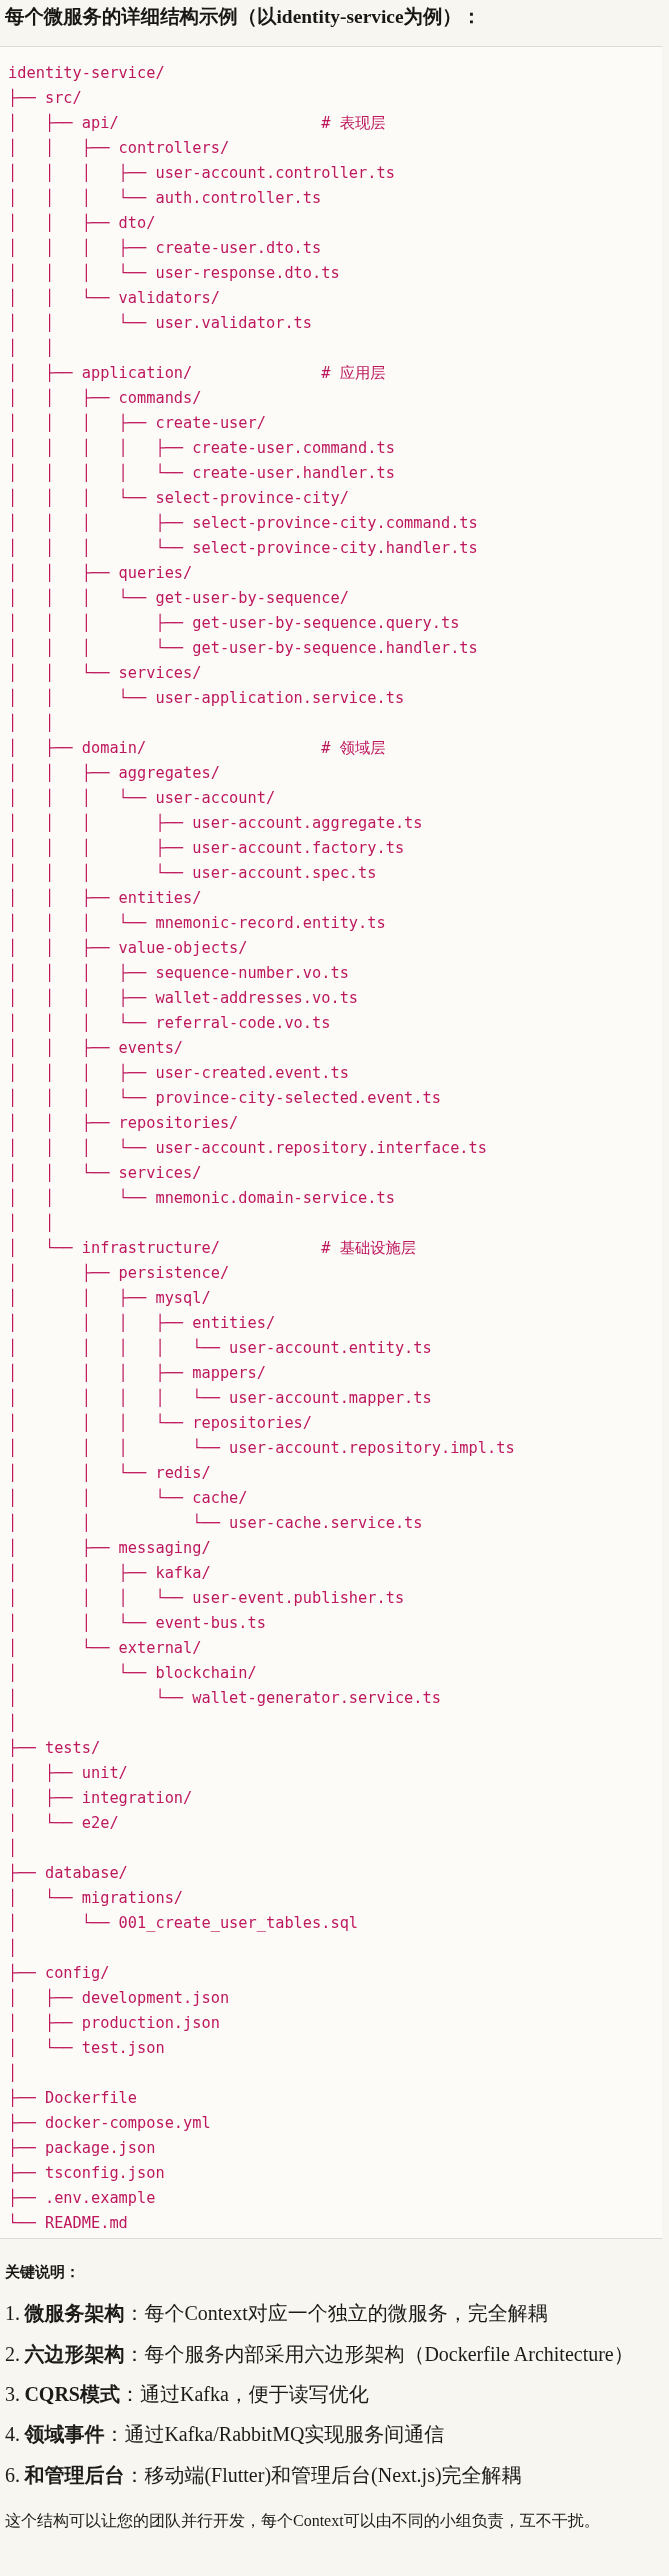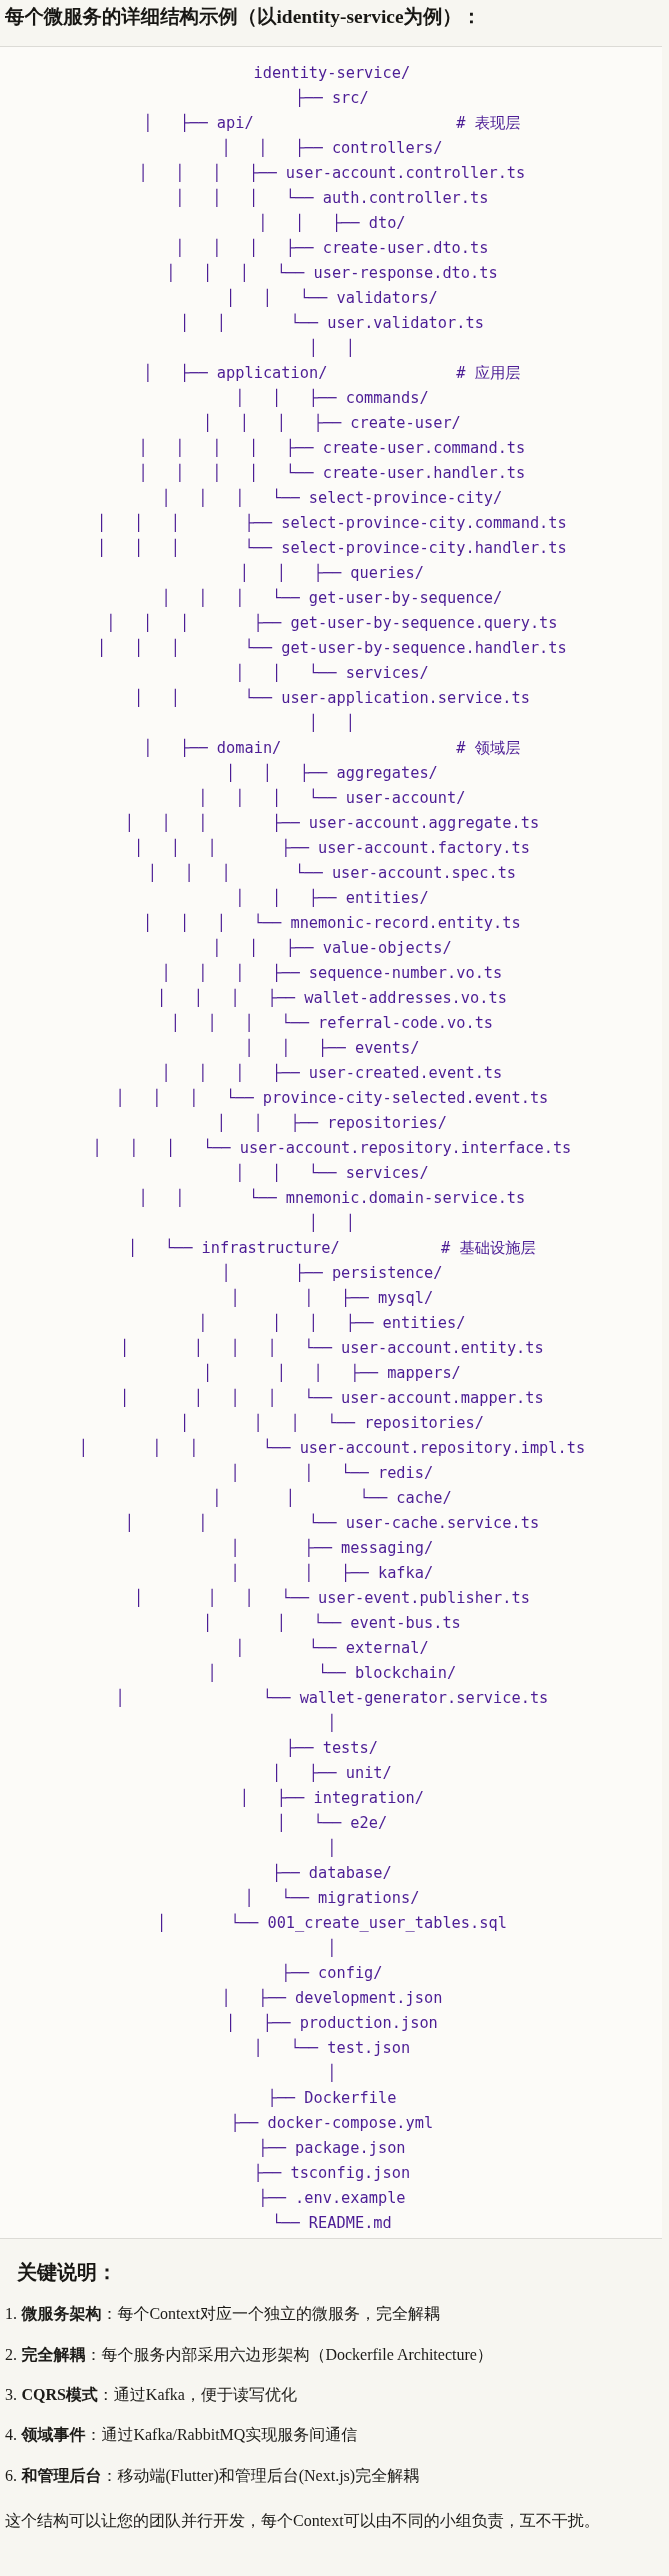--- a/index.html
+++ b/index.html
@@ -31,36 +31,35 @@
     border-top: 0.6px solid #dcdbd6;
     border-bottom: 0.6px solid #dcdbd6;
     padding: 13.8px 6.3px 2.5px 8.1px;
     overflow: hidden;
   }
   .tree {
     margin: 0;
     font-family: "DejaVu Sans Mono", "Liberation Mono", monospace;
     font-size: 15.3px;
     line-height: 25px;
-    color: #4c1d95;
+    color: #be185d;
     white-space: pre;
-    text-align: center;
   }
   .notes-heading {
-    font-size: 20px;
+    font-size: 15px;
     line-height: 27.5px;
     font-weight: bold;
-    margin: 20px 0 0 12px;
+    margin: 20px 0 0 0;
     color: #181714;
   }
   .notes-list {
     margin-top: 16.3px;
   }
   .note-item {
-    font-size: 16px;
+    font-size: 20px;
     line-height: 21px;
     margin-bottom: 19.4px;
     white-space: nowrap;
   }
   .note-num {
     display: inline-block;
     margin-right: 4.4px;
   }
   .note-label {
     font-weight: bold;
@@ -171,21 +170,21 @@
 
   <h2 class="notes-heading">关键说明：</h2>
 
   <div class="notes-list">
 
     <div class="note-item">
       <span class="note-num">1.</span><span class="note-label">微服务架构</span><span class="note-text">：每个Context对应一个独立的微服务，完全解耦</span>
     </div>
 
     <div class="note-item">
-      <span class="note-num">2.</span><span class="note-label">完全解耦</span><span class="note-text">：每个服务内部采用六边形架构（Dockerfile Architecture）</span>
+      <span class="note-num">2.</span><span class="note-label">六边形架构</span><span class="note-text">：每个服务内部采用六边形架构（Dockerfile Architecture）</span>
     </div>
 
     <div class="note-item">
       <span class="note-num">3.</span><span class="note-label">CQRS模式</span><span class="note-text">：通过Kafka，便于读写优化</span>
     </div>
 
     <div class="note-item">
       <span class="note-num">4.</span><span class="note-label">领域事件</span><span class="note-text">：通过Kafka/RabbitMQ实现服务间通信</span>
     </div>
 

